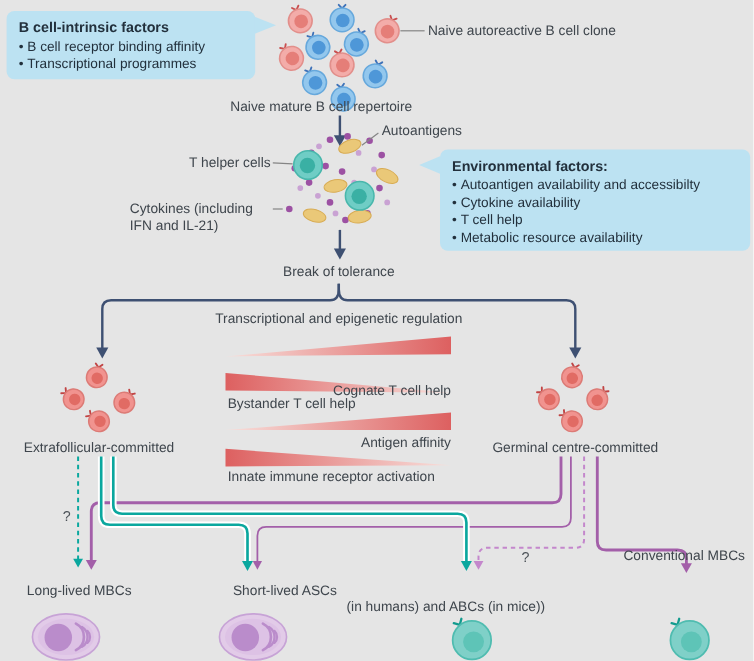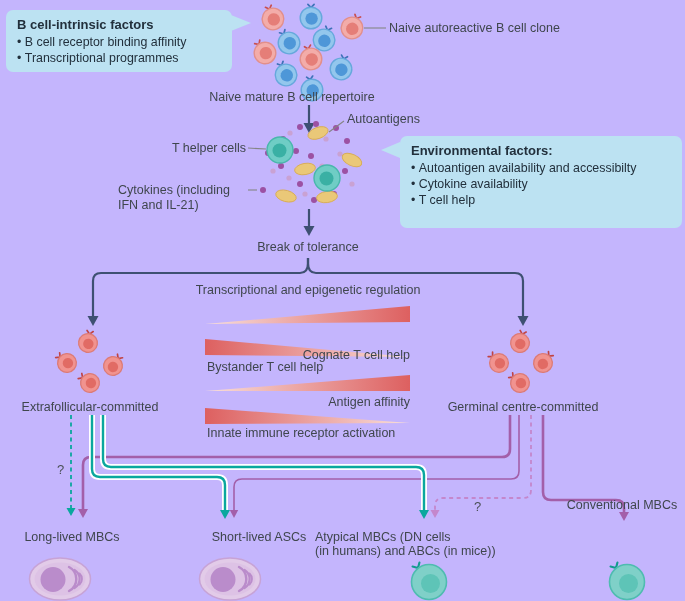--- a/index.html
+++ b/index.html
@@ -1,16 +1,16 @@
 <!DOCTYPE html>
 <html><head>
 <meta charset="utf-8">
 <style>
   html,body{margin:0;padding:0;background:#fff;}
-  #canvas{position:relative;width:685px;height:601px;background:#c4b5fd;overflow:hidden;
+  #canvas{position:relative;width:685px;height:601px;background:#e5e5e5;overflow:hidden;
           font-family:"Liberation Sans",sans-serif;}
   #art{position:absolute;left:0;top:0;}
   .label{position:absolute;font-size:12.5px;color:#3F464D;white-space:nowrap;line-height:14px;}
   .center{transform:translateX(-50%);}
   .rightal{transform:translateX(-100%);}
   .q{font-size:13px;color:#4A5056;}
   .callout{position:absolute;background:#BCE2F2;border-radius:7px;padding:7px 11px;color:#22303C;}
   .callout .title{font-weight:bold;font-size:13px;margin:0 0 2px 0;}
   .callout ul{margin:0;padding:0;list-style:none;font-size:12.4px;line-height:16px;}
   .callout li::before{content:"\2022\00a0";}
@@ -220,20 +220,21 @@
     </ul>
   </div>
   <div class="tail tail-right" style="left:231px;top:15px;"></div>
 
   <div class="callout" style="left:400px;top:136px;width:260px;height:78px;">
     <div class="title">Environmental factors:</div>
     <ul>
       <li>Autoantigen availability and accessibilty</li>
       <li>Cytokine availability</li>
       <li>T cell help</li>
+      <li>Metabolic resource availability</li>
     </ul>
   </div>
   <div class="tail tail-left" style="left:381px;top:142px;"></div>
 
   <div class="label" style="left:389px;top:21px;">Naive autoreactive B cell clone</div>
   <div class="label center" style="left:292px;top:90px;">Naive mature B cell repertoire</div>
   <div class="label" style="left:347px;top:112px;">Autoantigens</div>
   <div class="label rightal" style="left:246px;top:141px;">T helper cells</div>
   <div class="label" style="left:118px;top:183px;">Cytokines (including</div>
   <div class="label" style="left:118px;top:198px;">IFN and IL-21)</div>
@@ -246,17 +247,16 @@
   <div class="label" style="left:207px;top:426px;">Innate immune receptor activation</div>
 
   <div class="label center" style="left:90px;top:400px;">Extrafollicular-committed</div>
   <div class="label center" style="left:523px;top:400px;">Germinal centre-committed</div>
 
   <div class="label q" style="left:57px;top:463px;">?</div>
   <div class="label q" style="left:474px;top:500px;">?</div>
 
   <div class="label center" style="left:72px;top:530px;">Long-lived MBCs</div>
   <div class="label center" style="left:231px;top:530px;margin-left:28px;">Short-lived ASCs</div>
-  <div class="label" style="left:315px;top:530px;">Atypical MBCs (DN cells</div>
   <div class="label" style="left:315px;top:544px;">(in humans) and ABCs (in mice))</div>
   <div class="label center" style="left:622px;top:498px;">Conventional MBCs</div>
 
 </div>
 
 </body></html>

